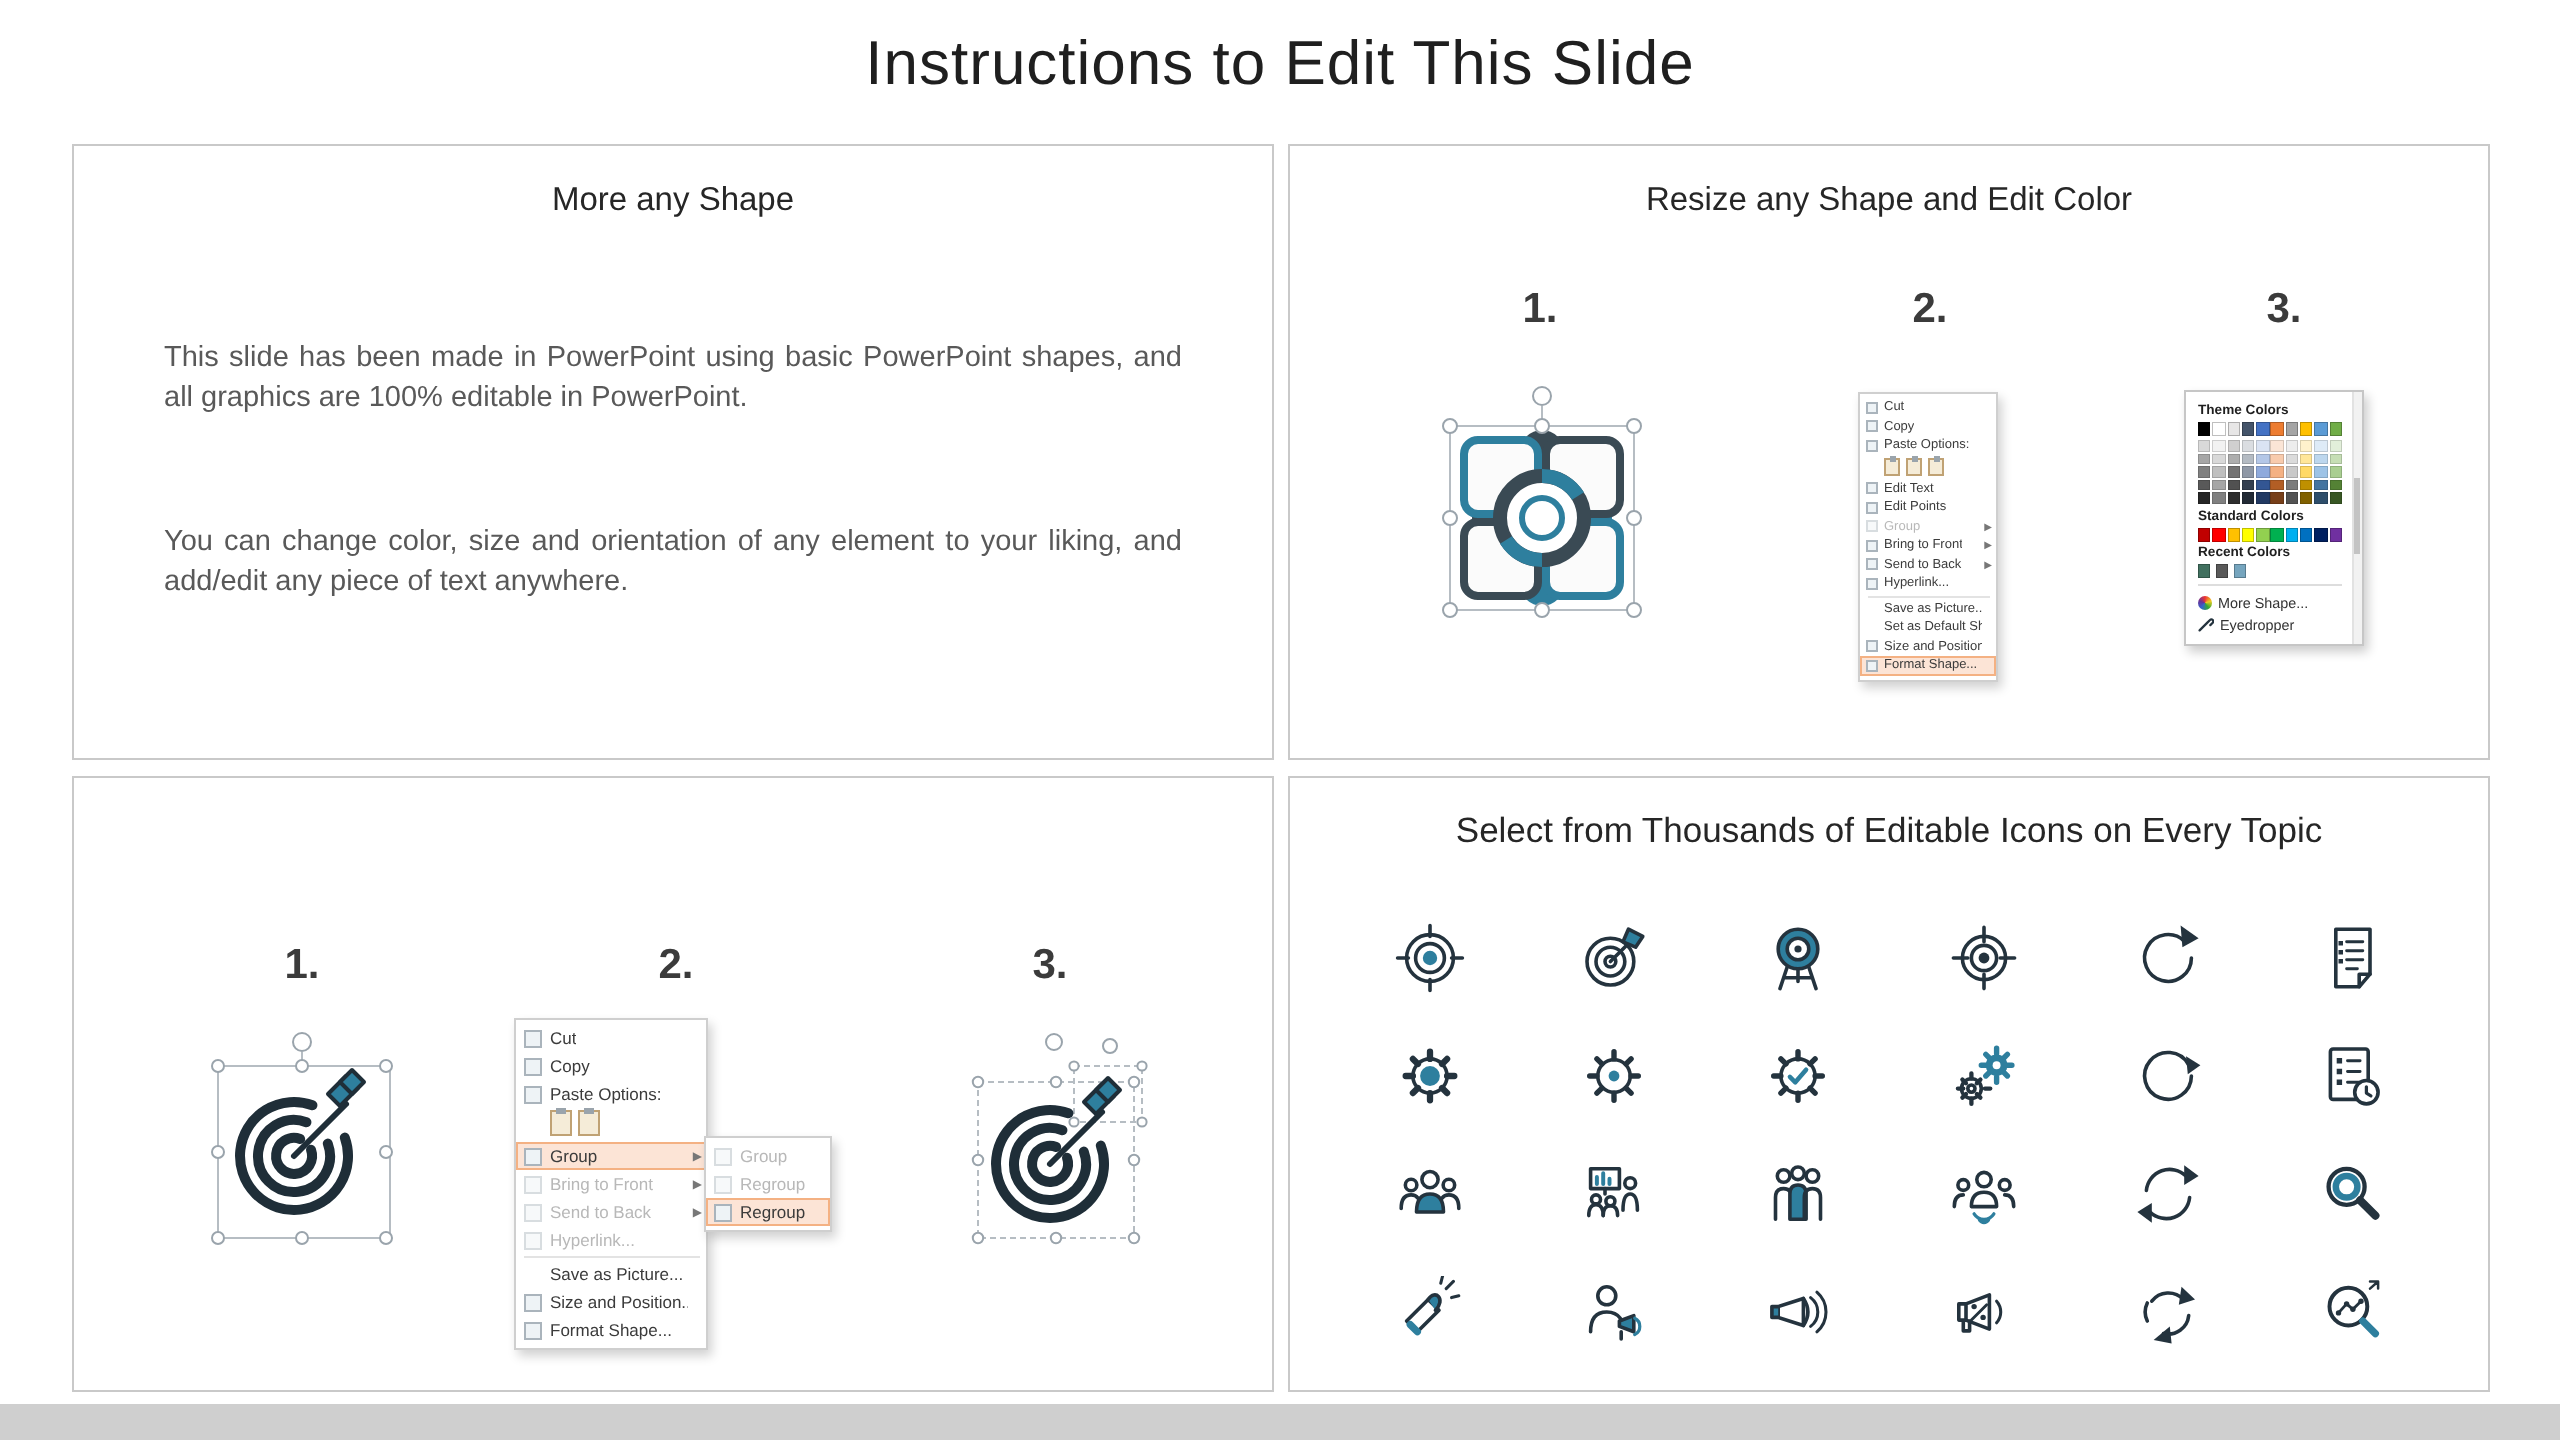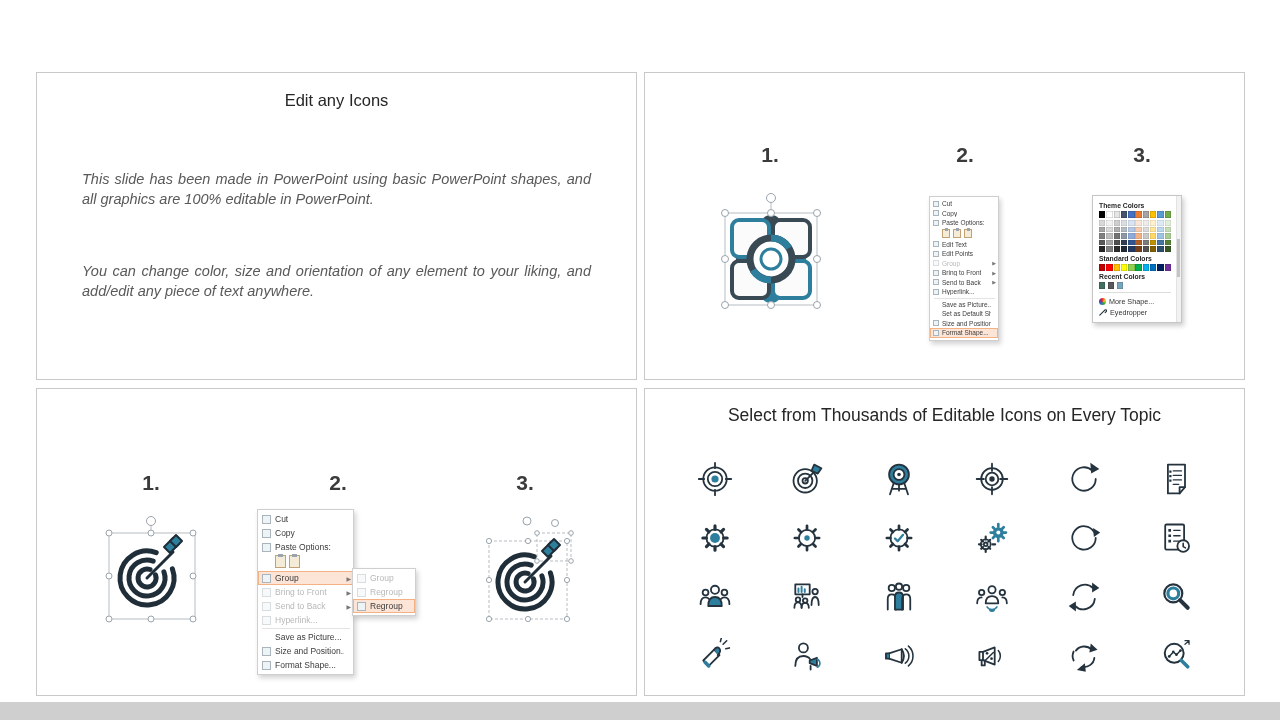--- a/index.html
+++ b/index.html
@@ -12,21 +12,21 @@
   .quad { position:absolute; width:601px; height:308px; background:#ffffff; border:1px solid #c9c9c9; }
   .q1 { left:36px;  top:72px; }
   .q2 { left:644px; top:72px; }
   .q3 { left:36px;  top:388px; }
   .q4 { left:644px; top:388px; }
 
   .qhead { position:absolute; top:18px; left:0; width:100%; text-align:center; font-size:16.5px; color:#262626; }
   .q4 .qhead { top:16px; font-size:17.5px; }
   .qsub { position:absolute; top:44px; left:0; width:100%; text-align:center; font-style:italic; font-size:11.5px; color:#4a4a4a; }
 
-  .qpara { position:absolute; left:45px; right:45px; text-align:justify; font-style:italic;
+  .qpara { position:absolute; left:45px; right:45px; text-align:justify; 
     font-size:14.5px; line-height:1.38; color:#595959; }
   .p1 { top:96px; } .p2 { top:188px; }
 
   .num { position:absolute; width:60px; text-align:center; font-weight:bold; font-size:21px; color:#3b3b3b; }
   .q2 .num { top:70px; } .q3 .num { top:82px; }
   .q2 .n1 { left:95px; } .q2 .n2 { left:290px; } .q2 .n3 { left:467px; }
   .q3 .n1 { left:84px; } .q3 .n2 { left:271px; } .q3 .n3 { left:458px; }
 
   .illus { position:absolute; }
 
@@ -77,28 +77,30 @@
     grid-template-columns:repeat(6,1fr); grid-auto-rows:59px; }
   .icon-cell { display:flex; align-items:center; justify-content:center; }
 
   .footer-bar { position:absolute; left:0; top:702px; width:1280px; height:18px; background:#cfcfcf; }
 </style>
 </head>
 <body>
 
 <div class="slide">
 
+  <div class="slide-title">Instructions to Edit This Slide</div>
 
   <div class="quad q1">
-    <div class="qhead">Edit any Icons</div>
+    <div class="qhead">More any Shape</div>
     <div class="qpara p1">This slide has been made in PowerPoint using basic PowerPoint shapes, and all graphics are 100% editable in PowerPoint.</div>
     <div class="qpara p2">You can change color, size and orientation of any element to your liking, and add/edit any piece of text anywhere.</div>
   </div>
 
   <div class="quad q2">
+    <div class="qhead">Resize any Shape and Edit Color</div>
     <div class="num n1">1.</div>
     <div class="num n2">2.</div>
     <div class="num n3">3.</div>
 
     <svg class="illus" style="left:66px; top:116px;" width="120" height="138" viewBox="0 0 120 138">
       <circle cx="60" cy="9" r="4.5" fill="#fff" stroke="#9aa4ac"></circle>
       <line x1="60" y1="14" x2="60" y2="24" stroke="#b6bdc3"></line>
       <rect x="14" y="24" width="92" height="92" fill="none" stroke="#b6bdc3"></rect>
       <circle cx="60" cy="37" r="11" fill="#3a4a54"></circle>
       <circle cx="84" cy="70" r="11" fill="#2e7f9e"></circle>

